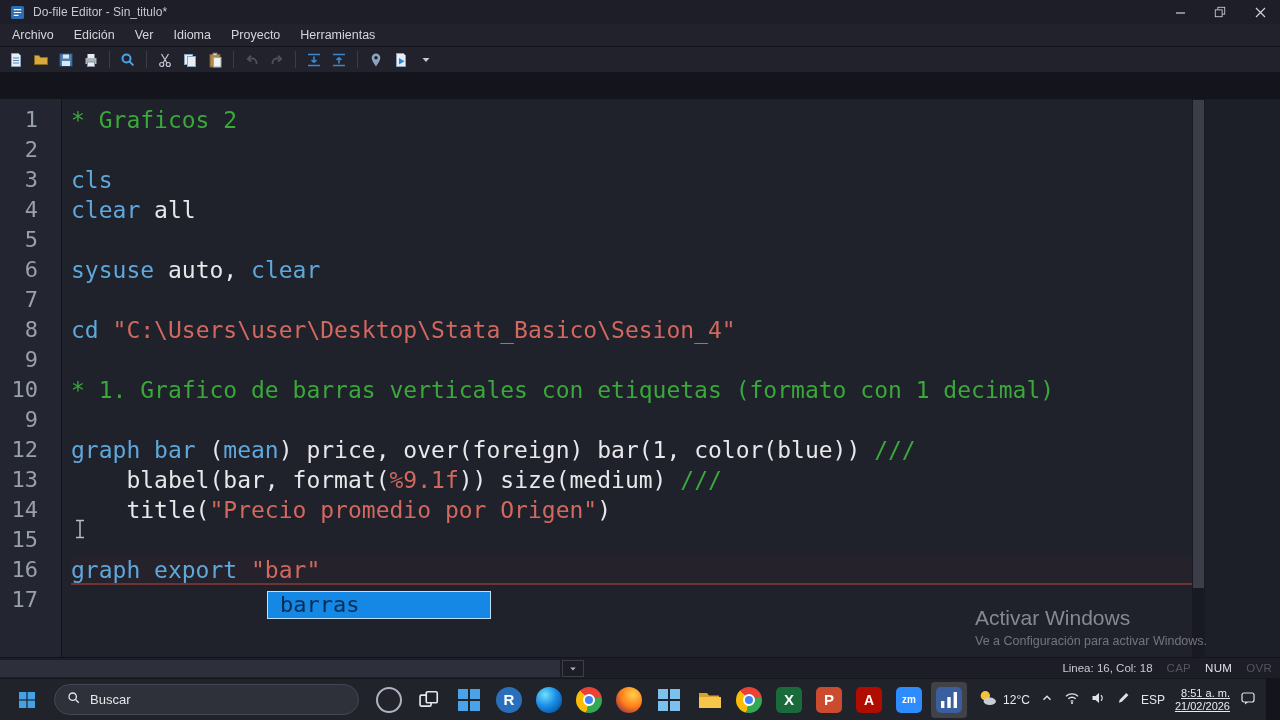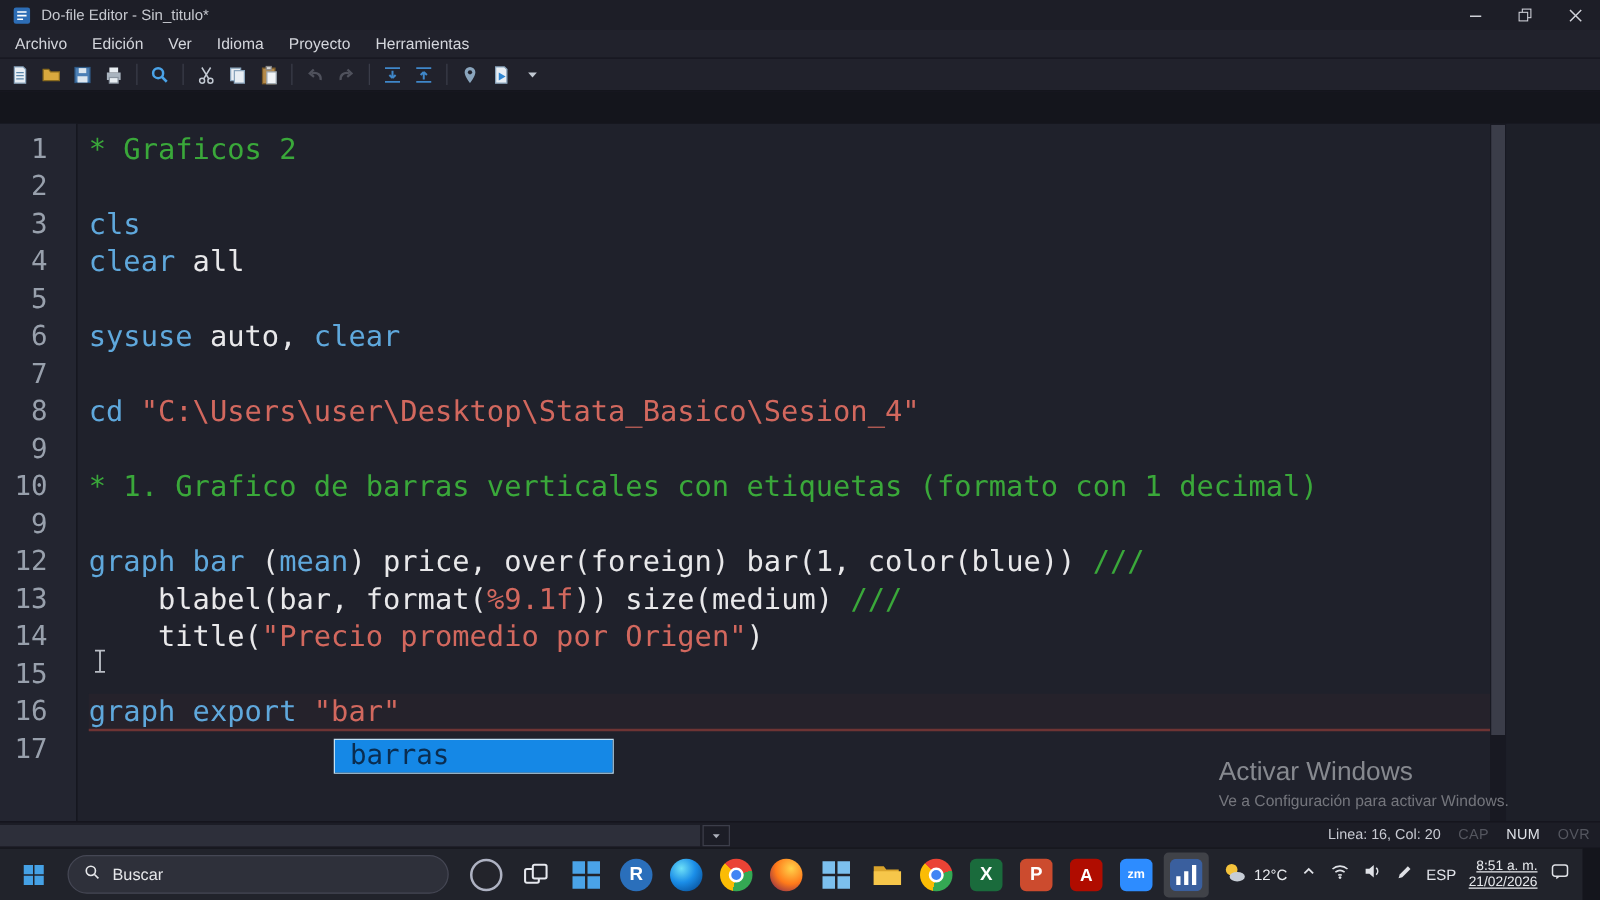--- a/index.html
+++ b/index.html
@@ -296,21 +296,21 @@
   </div>
 
   <div class="statusstrip">
     <div class="hthumb"></div>
     <div class="hbtn">
       <svg width="8" height="8" viewBox="0 0 10 10">
           <path d="M1.5 3l3.5 4 3.5-4z" fill="#aeb2bc"></path>
         </svg>
     </div>
     <div class="statusright">
-      <span class="pos">Linea: 16, Col: 20</span>
+      <span class="pos">Linea: 16, Col: 18</span>
       <span class="ind">CAP</span>
       <span class="ind on">NUM</span>
       <span class="ind">OVR</span>
     </div>
   </div>
 
   <div class="taskbar">
     <div class="startbtn">
       <svg width="18" height="18" viewBox="0 0 18 18">
           <rect x="1" y="1" width="7.4" height="7.4" fill="#45a1e5"></rect>

